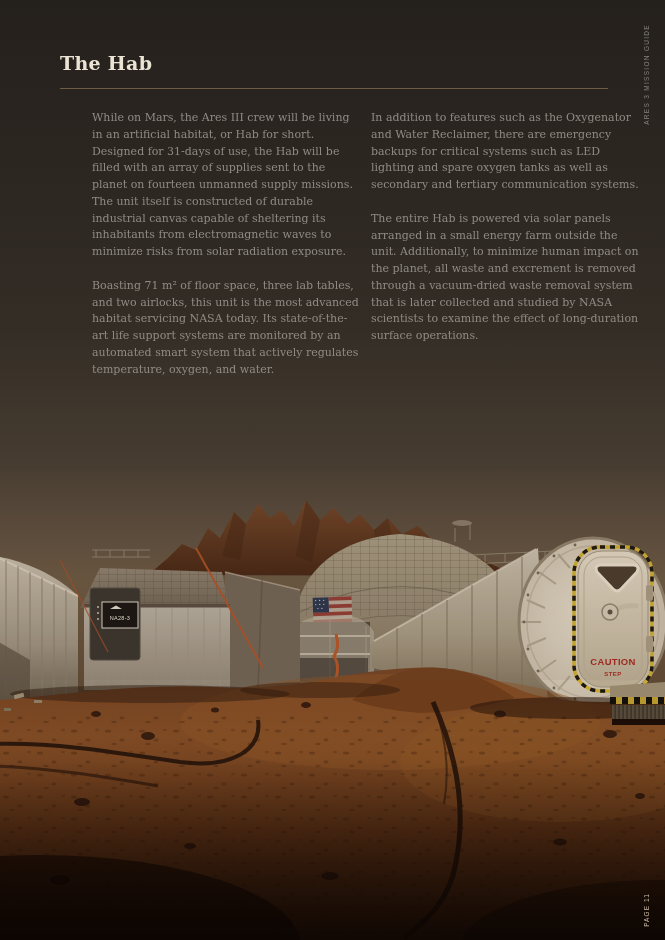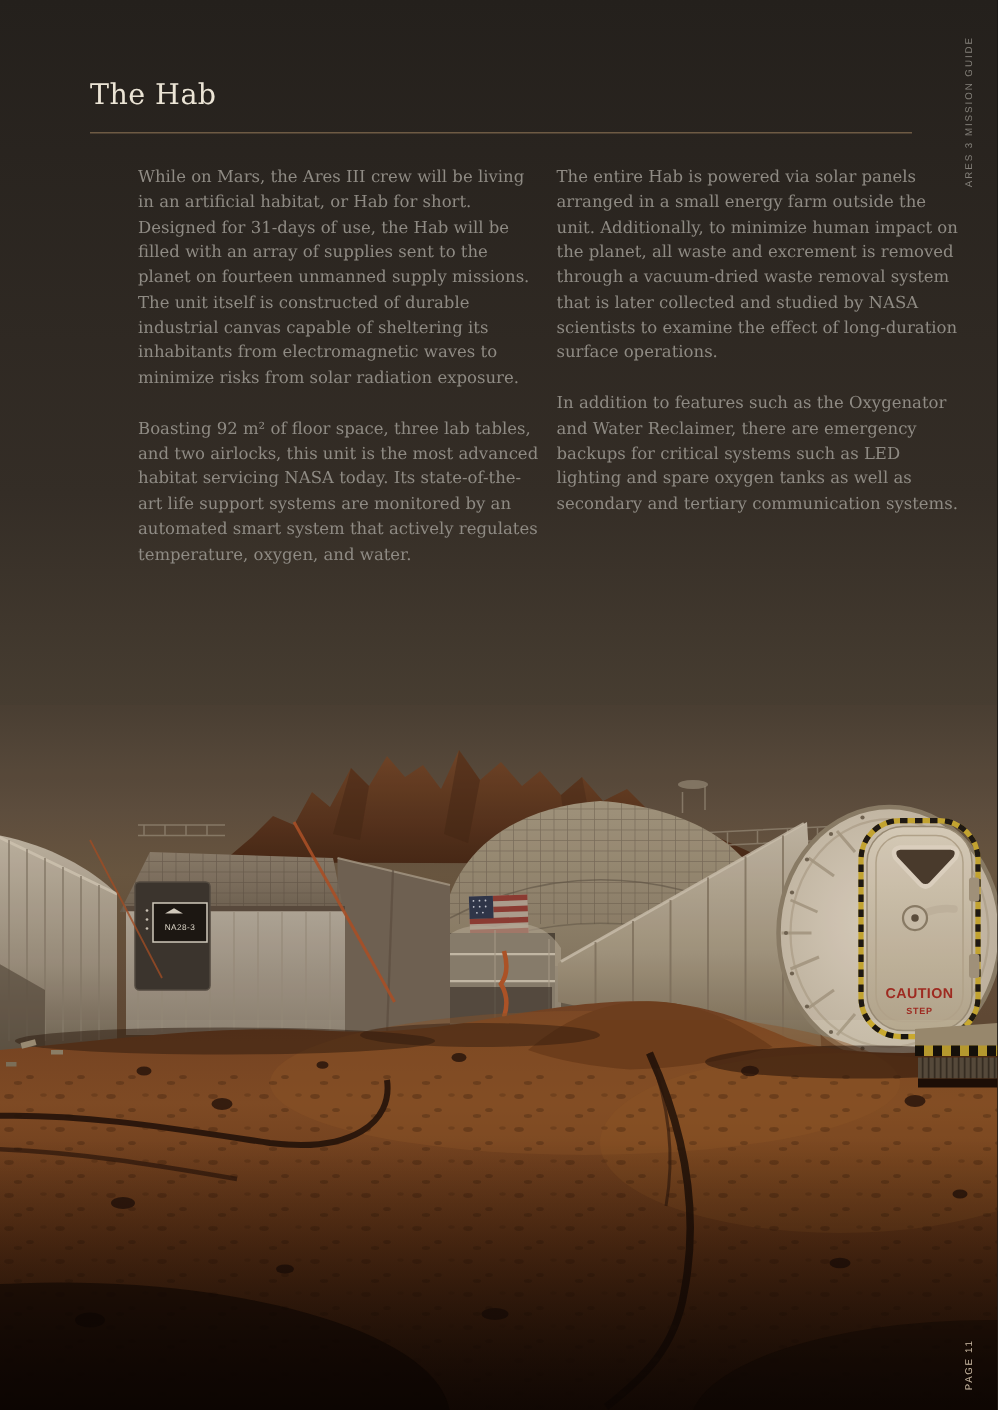--- a/index.html
+++ b/index.html
@@ -1,19 +1,19 @@
 <!DOCTYPE html>
 <html><head>
 <meta charset="utf-8">
 <style>
   html,body{margin:0;padding:0;background:#111;}
   .page{position:relative;width:665px;height:940px;overflow:hidden;background:#25211d;font-family:"DejaVu Serif",serif;}
   svg.scene{position:absolute;inset:0;display:block;}
   .content{position:absolute;left:60px;top:52px;width:548px;z-index:2;}
-  .title{margin:0;font-size:19px;line-height:22px;font-weight:400;color:#ebe4d5;letter-spacing:.3px;}
+  .title{margin:0;font-size:19px;line-height:22px;font-weight:700;color:#ebe4d5;letter-spacing:.3px;}
   .rule{height:1px;background:#6e5b44;margin:14px 0 0;}
   .cols{display:flex;gap:10px;margin-top:21px;margin-left:32px;}
   .col{flex:0 0 269px;width:269px;}
   .col p{margin:0 0 17px;font-size:11px;line-height:16.75px;color:#8f8b84;}
   .spine{position:absolute;top:24px;right:15px;writing-mode:vertical-rl;transform:rotate(180deg);
     font-family:"Liberation Sans",sans-serif;font-size:6.5px;letter-spacing:1.3px;color:#84807a;z-index:2;}
   .pagenum{position:absolute;bottom:13px;right:15px;writing-mode:vertical-rl;transform:rotate(180deg);
     font-family:"Liberation Sans",sans-serif;font-size:6.5px;letter-spacing:1.1px;color:#cdbca6;z-index:3;}
   .svgtxt{font-family:"Liberation Sans",sans-serif;}
 </style>
@@ -272,24 +272,24 @@
     <text class="svgtxt" x="613" y="665" text-anchor="middle" font-size="9.5" font-weight="bold" letter-spacing="0.3" fill="#9e2a20">CAUTION</text>
     <text class="svgtxt" x="613" y="676" text-anchor="middle" font-size="6" font-weight="bold" letter-spacing="0.5" fill="#9e2a20">STEP</text>
   </svg>
 
   <div class="content">
     <h1 class="title">The Hab</h1>
     <div class="rule"></div>
     <div class="cols">
       <div class="col">
         <p>While on Mars, the Ares III crew will be living in an artificial habitat, or Hab for short. Designed for 31-days of use, the Hab will be filled with an array of supplies sent to the planet on fourteen unmanned supply missions. The unit itself is constructed of durable industrial canvas capable of sheltering its inhabitants from electromagnetic waves to minimize risks from solar radiation exposure.</p>
-        <p>Boasting 92 m² of floor space, three lab tables, and two airlocks, this unit is the most advanced habitat servicing NASA today. Its state-of-the-art life support systems are monitored by an automated smart system that actively regulates temperature, oxygen, and water.</p>
+        <p>Boasting 71 m² of floor space, three lab tables, and two airlocks, this unit is the most advanced habitat servicing NASA today. Its state-of-the-art life support systems are monitored by an automated smart system that actively regulates temperature, oxygen, and water.</p>
       </div>
       <div class="col">
+        <p>In addition to features such as the Oxygenator and Water Reclaimer, there are emergency backups for critical systems such as LED lighting and spare oxygen tanks as well as secondary and tertiary communication systems.</p>
         <p>The entire Hab is powered via solar panels arranged in a small energy farm outside the unit. Additionally, to minimize human impact on the planet, all waste and excrement is removed through a vacuum-dried waste removal system that is later collected and studied by NASA scientists to examine the effect of long-duration surface operations.</p>
-        <p>In addition to features such as the Oxygenator and Water Reclaimer, there are emergency backups for critical systems such as LED lighting and spare oxygen tanks as well as secondary and tertiary communication systems.</p>
       </div>
     </div>
   </div>
 
   <div class="spine">ARES 3 MISSION GUIDE</div>
   <div class="pagenum">PAGE 11</div>
 </div>
 
 </body></html>

